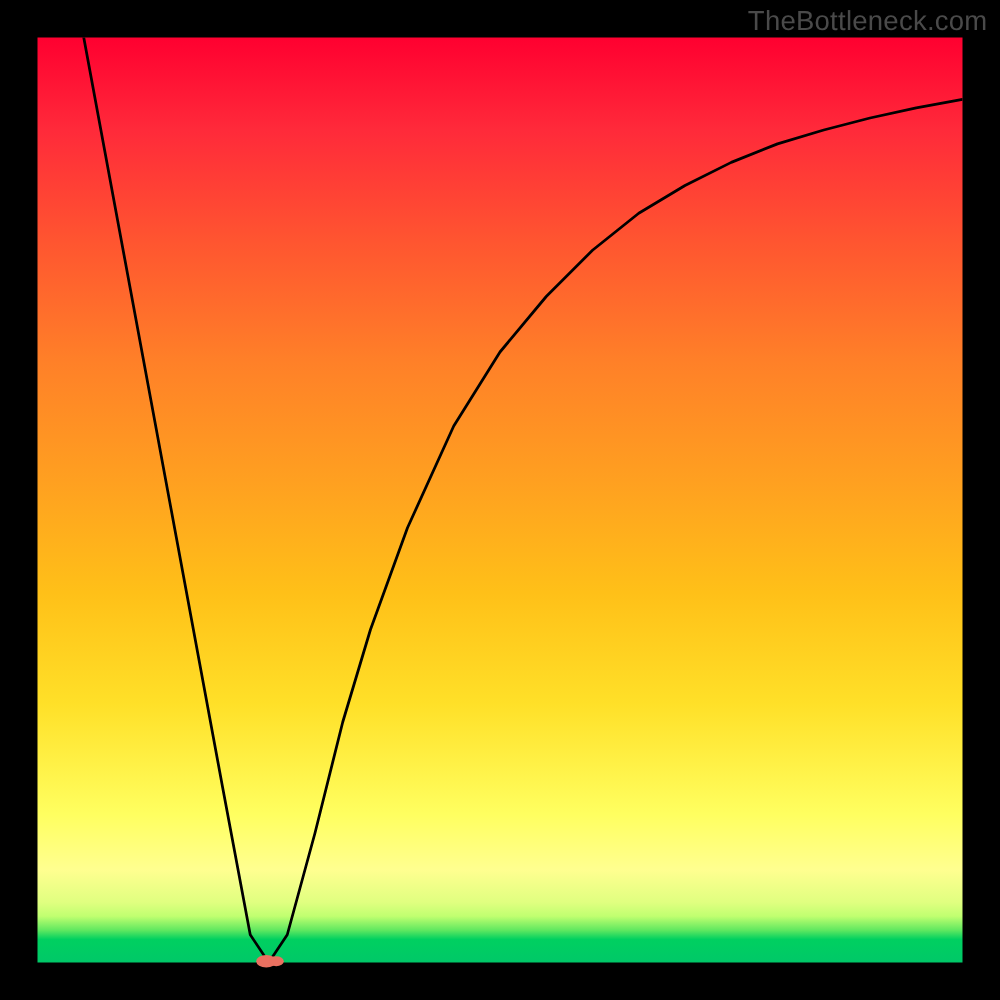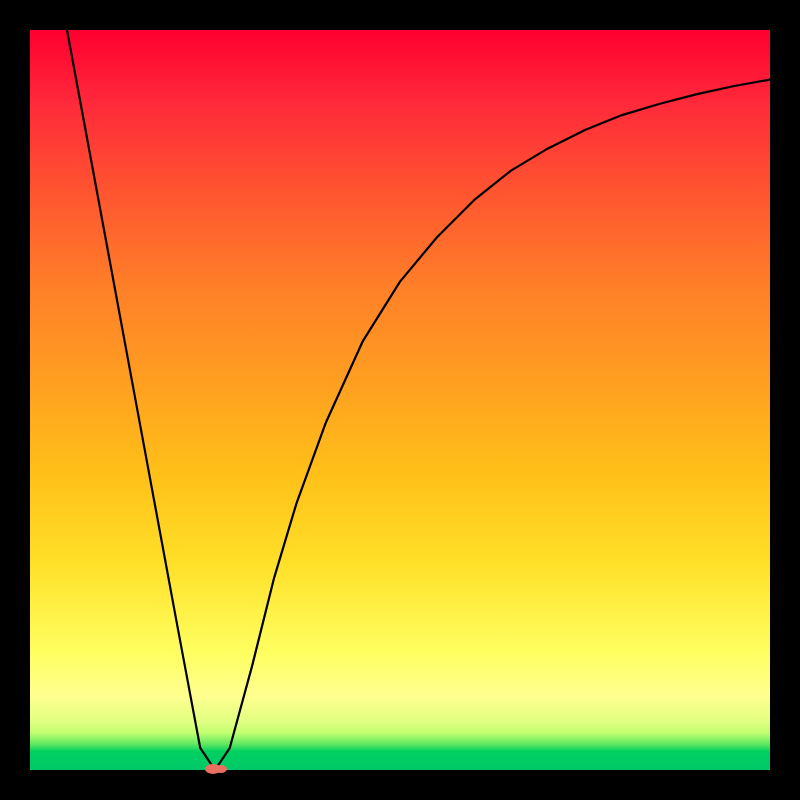--- a/index.html
+++ b/index.html
@@ -65,13 +65,14 @@
 <div class="frame">
   <div class="plot-area"></div>
 
   <svg class="curve-svg" viewBox="0 0 740 740" preserveAspectRatio="none">
     <path id="curve-path" fill="none" stroke="#000" stroke-width="2.2" stroke-linecap="round" stroke-linejoin="round" d="M37.00 0.00 L74.00 199.80 L111.00 399.60 L148.00 599.40 L170.20 717.80 L185.00 740.00 L199.80 717.80 L222.00 636.40 L244.20 547.60 L266.40 473.60 L296.00 392.20 L333.00 310.80 L370.00 251.60 L407.00 207.20 L444.00 170.20 L481.00 140.60 L518.00 118.40 L555.00 99.90 L592.00 85.10 L629.00 74.00 L666.00 64.38 L703.00 56.24 L740.00 49.58"></path>
   </svg>
 
   <div id="marker1" class="dot" style="width: 16px; height: 10px; left: 205px; top: 764px;"></div>
   <div id="marker2" class="dot" style="width: 12px; height: 8px; left: 215px; top: 765px;"></div>
 
+  <div class="watermark">TheBottleneck.com</div>
 </div>
 
 </body></html>

